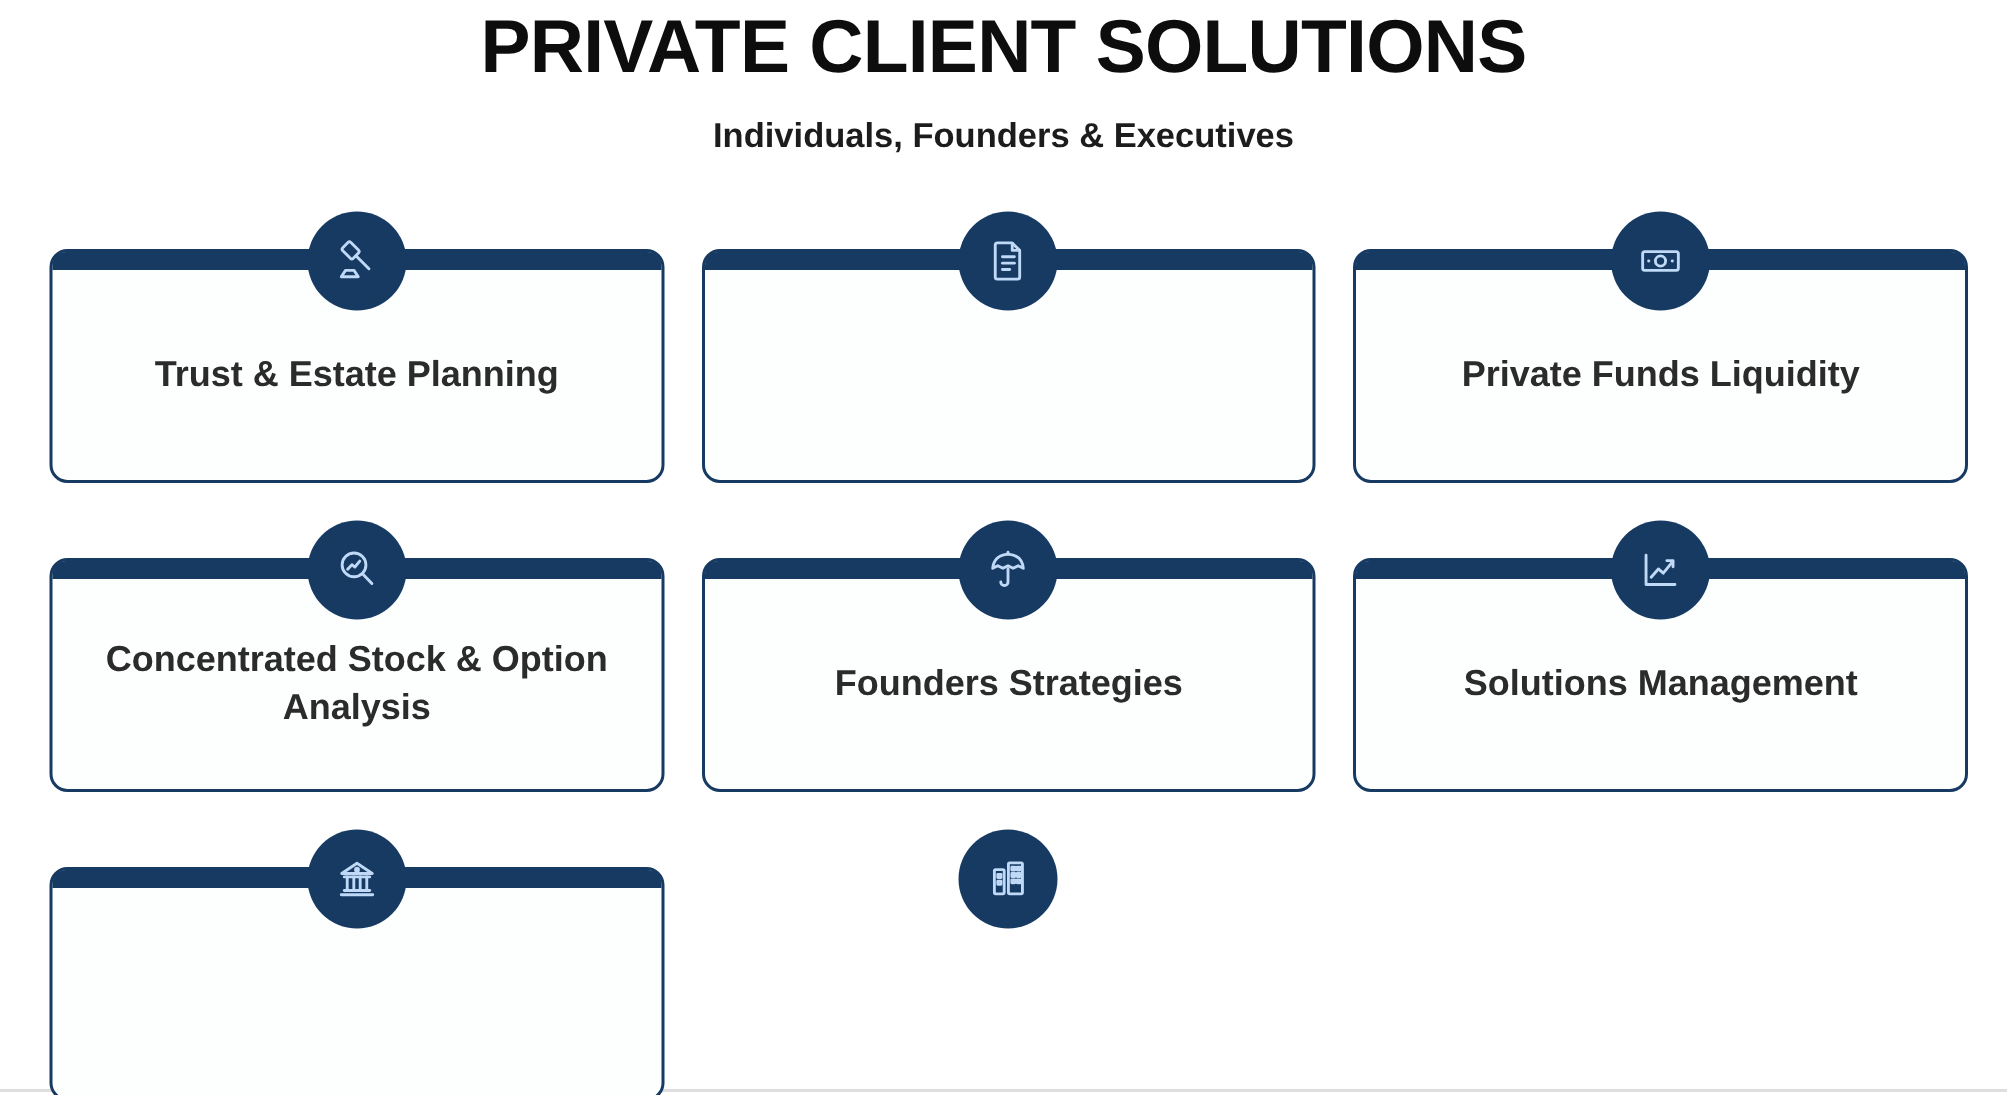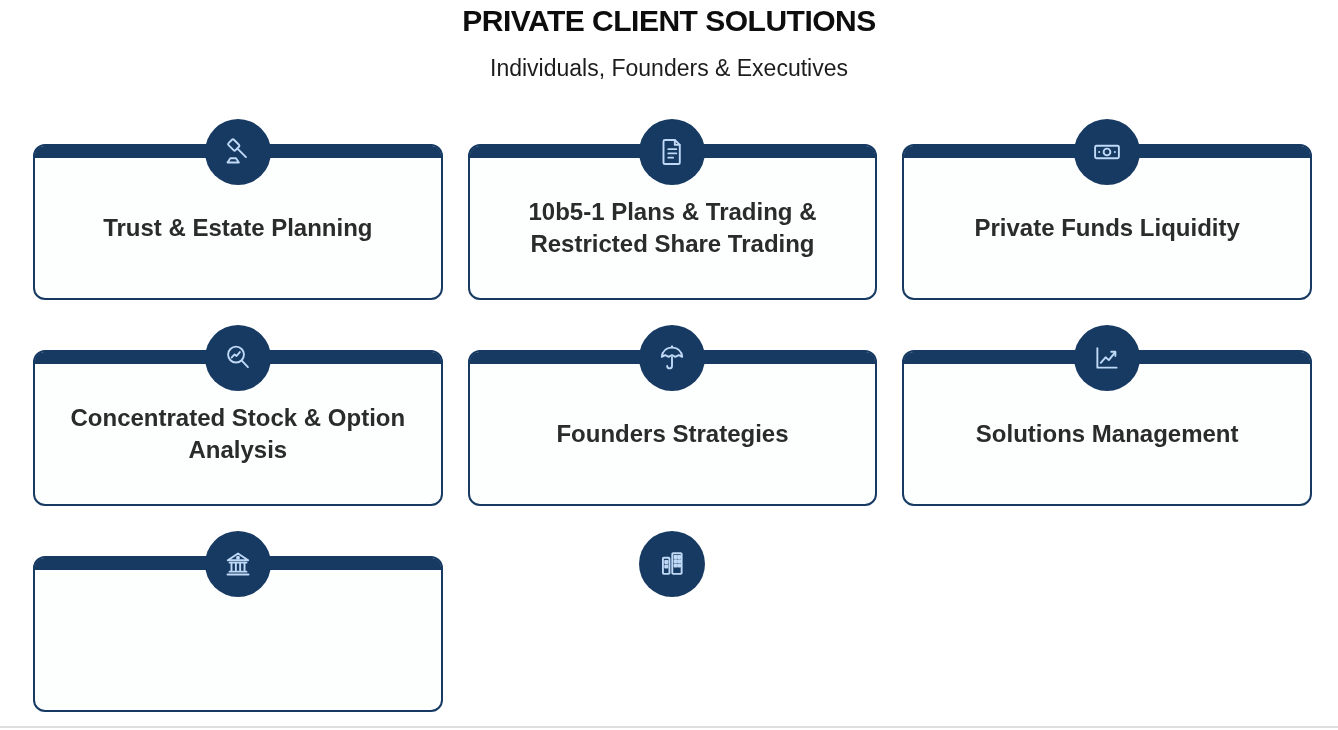--- a/index.html
+++ b/index.html
@@ -14,30 +14,30 @@
   .page {
     position: relative;
     width: 1338px;
     height: 730px;
   }
   .header {
     text-align: center;
     padding-top: 4px;
   }
   .title {
-    font-size: 30px;
+    font-size: 50px;
     font-weight: 700;
     letter-spacing: -0.5px;
     color: #0d0d0d;
     line-height: 1.1;
     margin: 0;
   }
   .subtitle {
     font-size: 23px;
-    font-weight: 400;
+    font-weight: 700;
     color: #1c1c1c;
     margin-top: 18px;
     text-align: center;
   }
   .grid {
     display: grid;
     grid-template-columns: 1fr 1fr 1fr;
     column-gap: 25px;
     row-gap: 24px;
     padding: 0 26px 0 33px;
@@ -148,24 +148,20 @@
         <svg viewBox="0 0 24 24">
           <path d="M7 3.5 h7 l3.5 3.5 v12.5 a1 1 0 0 1 -1 1 h-9.5 a1 1 0 0 1 -1 -1 v-15 a1 1 0 0 1 1 -1 Z"></path>
           <path d="M14 3.7 v3.3 h3.3"></path>
           <line x1="9.4" y1="10" x2="15" y2="10"></line>
           <line x1="9.4" y1="13" x2="15" y2="13"></line>
           <line x1="9.4" y1="16" x2="12.8" y2="16"></line>
         </svg>
       </div>
       <div class="frame">
         <div class="bar"></div>
-        <div class="body">
-          <span class="label">10b5-1 Plans &amp; Trading &amp;
-Restricted Share Trading</span>
-        </div>
       </div>
     </div>
 
     <div class="card">
       <div class="icon-circle">
         <svg viewBox="0 0 24 24">
           <rect x="3.6" y="7.6" width="16.8" height="8.8" rx="1"></rect>
           <circle cx="12" cy="12" r="2.4"></circle>
           <line x1="6.4" y1="12" x2="6.5" y2="12"></line>
           <line x1="17.5" y1="12" x2="17.6" y2="12"></line>

